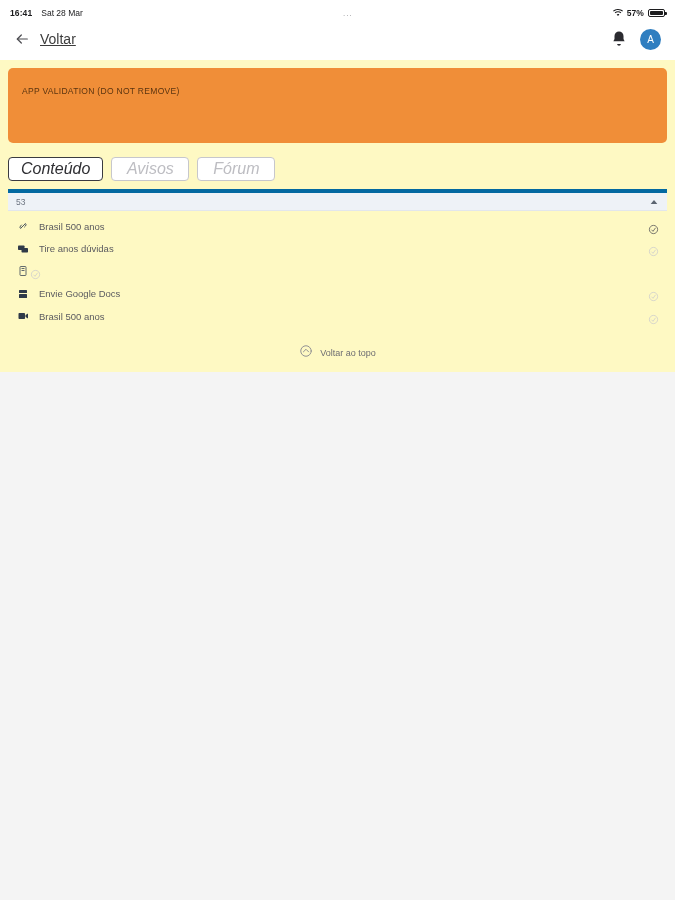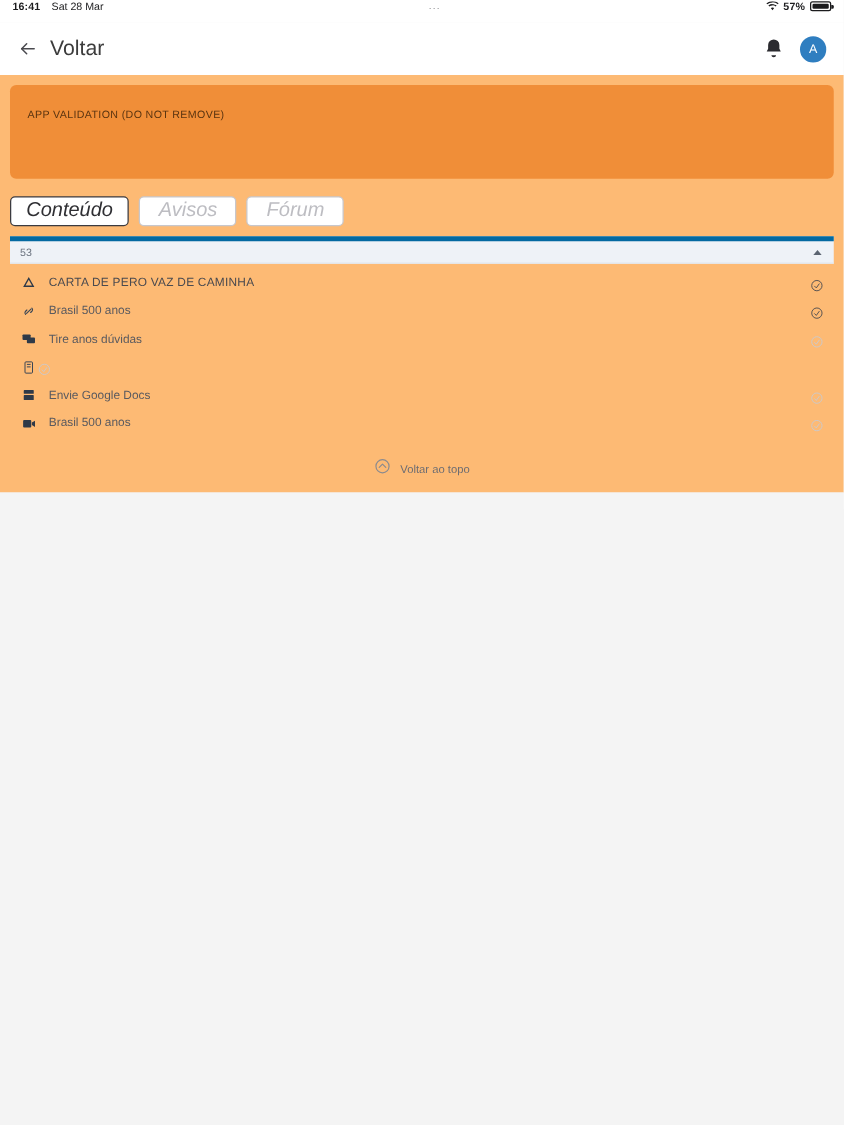--- a/index.html
+++ b/index.html
@@ -17,21 +17,21 @@
     background: #f4f4f4;
     display: flex;
     flex-direction: column;
   }
 
   
   .statusbar {
     height: 18px;
     background: #ffffff;
     display: flex;
-    align-items: flex-start;
+    align-items: flex-end;
     padding: 0 10px;
     font-size: 8.5px;
     color: #1c1c1e;
     flex: 0 0 auto;
   }
   .statusbar .left { display: flex; align-items: center; gap: 9px; }
   .statusbar .time { font-weight: 600; letter-spacing: .1px; }
   .statusbar .date { font-weight: 400; }
   .statusbar .center {
     flex: 1 1 auto;
@@ -68,38 +68,38 @@
     padding: 0 14px;
     flex: 0 0 auto;
   }
   .back {
     display: flex;
     align-items: center;
     gap: 10px;
     cursor: pointer;
   }
   .back .arrow { width: 16px; height: 16px; color: #444; }
-  .back .label { font-size: 17px; color: #3c3c3c; }
+  .back .label { font-size: 14px; color: #3c3c3c; text-decoration: underline; }
   .appbar .spacer { flex: 1 1 auto; }
   .bell { width: 18px; height: 18px; margin-right: 12px; cursor: pointer; }
   .avatar {
     width: 21px; height: 21px;
     border-radius: 50%;
     background: #2f7ec0;
     color: #fff;
     font-size: 10px;
     display: flex;
     align-items: center;
     justify-content: center;
     cursor: pointer;
   }
 
   
   .page {
-    background: #fdba74;
+    background: #fef9c3;
     padding: 0 8px 10px 8px;
     flex: 0 0 auto;
   }
 
   .banner {
     margin-top: 8px;
     height: 75px;
     background: #f08e38;
     border-radius: 5px;
     padding: 18px 14px 0 14px;
@@ -256,34 +256,20 @@
       <span class="sp"></span>
       <span class="caret">
         <svg viewBox="0 0 24 24" width="10" height="10" fill="#5b6471">
             <polygon points="12,7 20,17 4,17"></polygon>
           </svg>
       </span>
     </div>
 
     <div class="list">
 
-      <div class="row strong">
-        <span class="ico">
-          <svg viewBox="0 0 24 24" width="12" height="12" fill="#2f3a48">
-            <path d="M12 3 3 19h18L12 3zm0 4.5 5.2 9.3H6.8L12 7.5z"></path>
-          </svg>
-        </span>
-        <span class="txt">CARTA DE PERO VAZ DE CAMINHA</span>
-        <span class="chk">
-          <svg viewBox="0 0 24 24" width="11" height="11" fill="none" stroke="#4a4a4f" stroke-width="1.6">
-            <circle cx="12" cy="12" r="9"></circle>
-              <path d="M8 13l3 3 5-7" stroke-linecap="round"></path>
-          </svg>
-        </span>
-      </div>
 
       <div class="row">
         <span class="ico">
           <svg viewBox="0 0 24 24" width="12" height="12" fill="none" stroke="#3b4655" stroke-width="1.8" stroke-linecap="round">
             <path d="M8.5 15.5l7-7M7 17a3.5 3.5 0 0 1 0-5l2-2M17 7a3.5 3.5 0 0 1 0 5l-2 2"></path>
           </svg>
         </span>
         <span class="txt">Brasil 500 anos</span>
         <span class="chk">
           <svg viewBox="0 0 24 24" width="11" height="11" fill="none" stroke="#4a4a4f" stroke-width="1.6">

